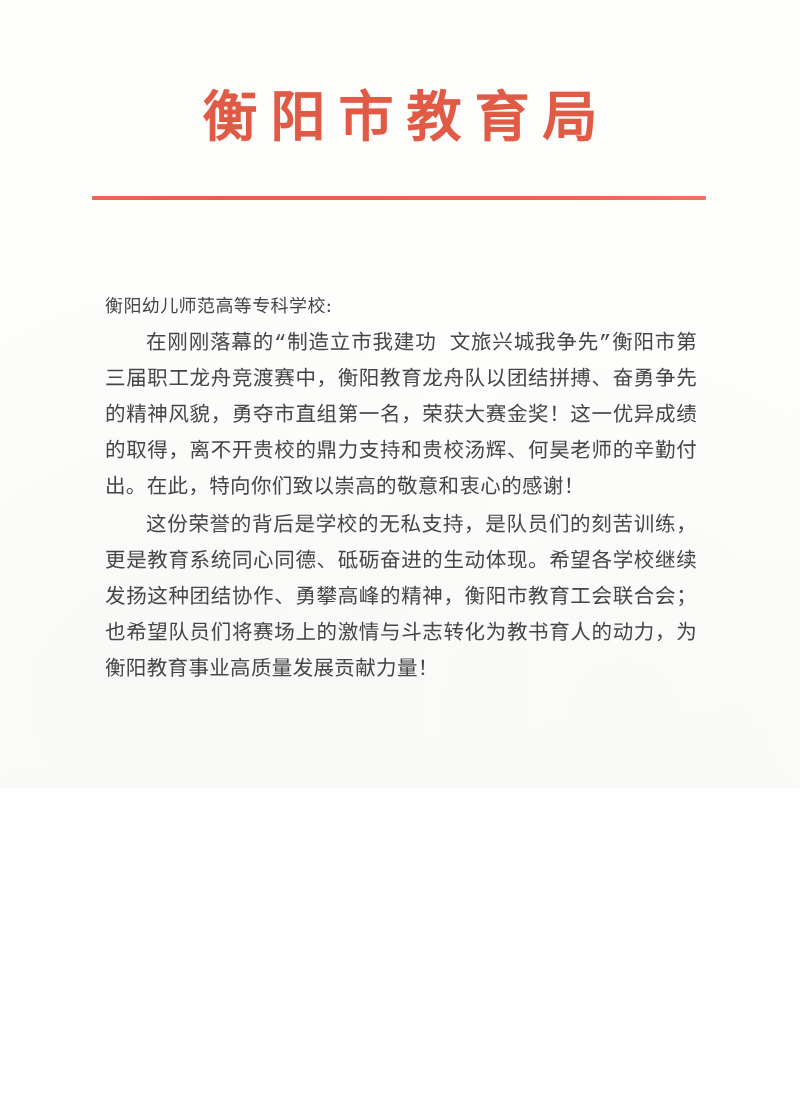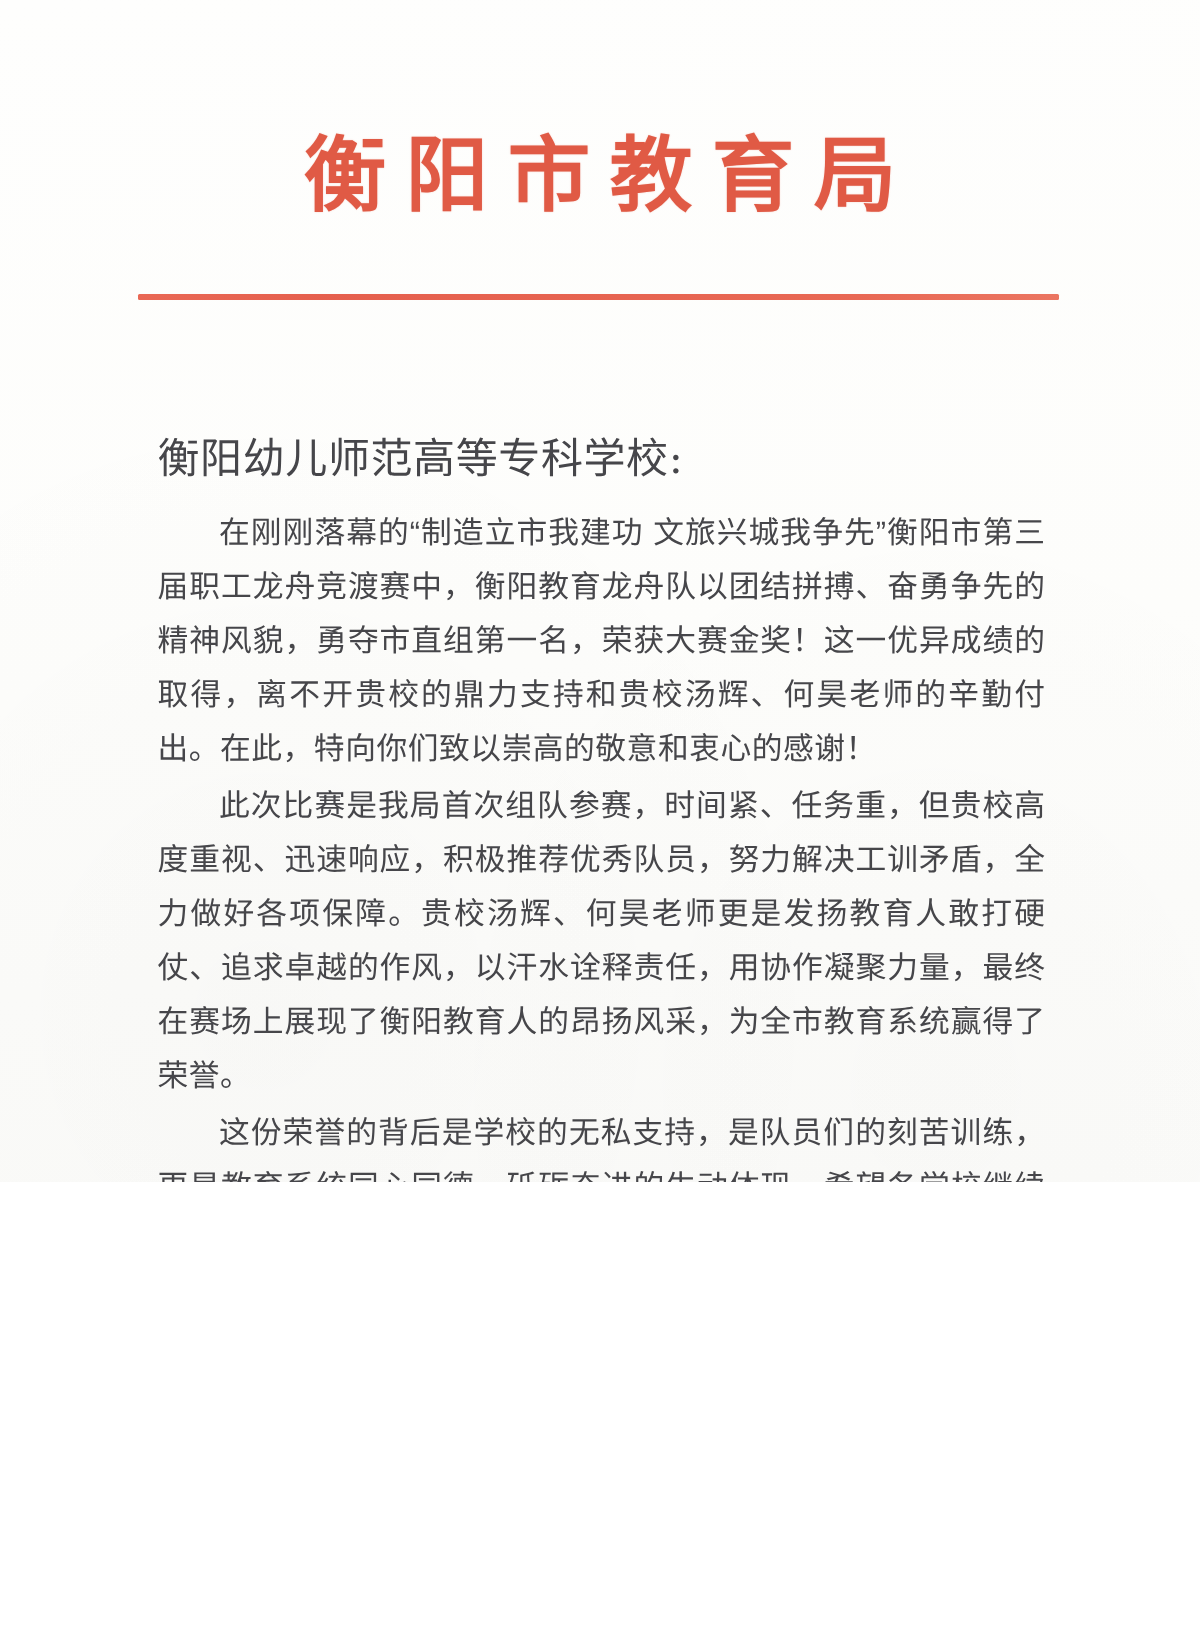--- a/index.html
+++ b/index.html
@@ -74,29 +74,29 @@
   
   .body-block {
     position: absolute;
     top: 288px;
     left: 105px;
     width: 592px;
   }
 
   .salutation {
     font-family: "DejaVu Serif", "Liberation Serif", serif;
-    font-size: 28px;
+    font-size: 18px;
     line-height: 36px;
     letter-spacing: 0.4px;
     color: #46464a;
-    margin-bottom: 14px;
+    margin-bottom: 2px;
   }
 
   .para {
-    font-family: Liberation Sans, sans-serif;
+    font-family: Liberation Mono, monospace;
     font-size: 20.5px;
     line-height: 36px;
     letter-spacing: 0.35px;
     text-indent: 2em;
     text-align: justify;
     text-justify: inter-character;
     color: #46464a;
     margin: 0 0 2px 0;
   }
 
@@ -236,21 +236,20 @@
 
   <div class="letterhead">
     <div class="letterhead-title">衡阳市教育局</div>
   </div>
   <div class="letterhead-rule"></div>
 
 
   <div class="body-block">
     <div class="salutation">衡阳幼儿师范高等专科学校:</div>
     <p class="para">在刚刚落幕的“制造立市我建功 文旅兴城我争先”衡阳市第三届职工龙舟竞渡赛中，衡阳教育龙舟队以团结拼搏、奋勇争先的精神风貌，勇夺市直组第一名，荣获大赛金奖！这一优异成绩的取得，离不开贵校的鼎力支持和贵校汤辉、何昊老师的辛勤付出。在此，特向你们致以崇高的敬意和衷心的感谢！</p>
-    <p class="para">此次比赛是我局首次组队参赛，时间紧、任务重，但贵校高度重视、迅速响应，积极推荐优秀队员，努力解决工训矛盾，全力做好各项保障。贵校汤辉、何昊老师更是发扬教育人敢打硬仗、追求卓越的作风，以汗水诠释责任，用协作凝聚力量，最终在赛场上展现了衡阳教育人的昂扬风采，为全市教育系统赢得了荣誉。</p>
     <p class="para">这份荣誉的背后是学校的无私支持，是队员们的刻苦训练，更是教育系统同心同德、砥砺奋进的生动体现。希望各学校继续发扬这种团结协作、勇攀高峰的精神，衡阳市教育工会联合会；也希望队员们将赛场上的激情与斗志转化为教书育人的动力，为衡阳教育事业高质量发展贡献力量！</p>
   </div>
 
   <div class="sign-zone">
 
     <div class="seal" id="seal-education">
       <div class="seal-ring"></div>
       <div class="seal-ring-inner"></div>
       <div class="seal-star">★</div>
       <div class="seal-arc">

